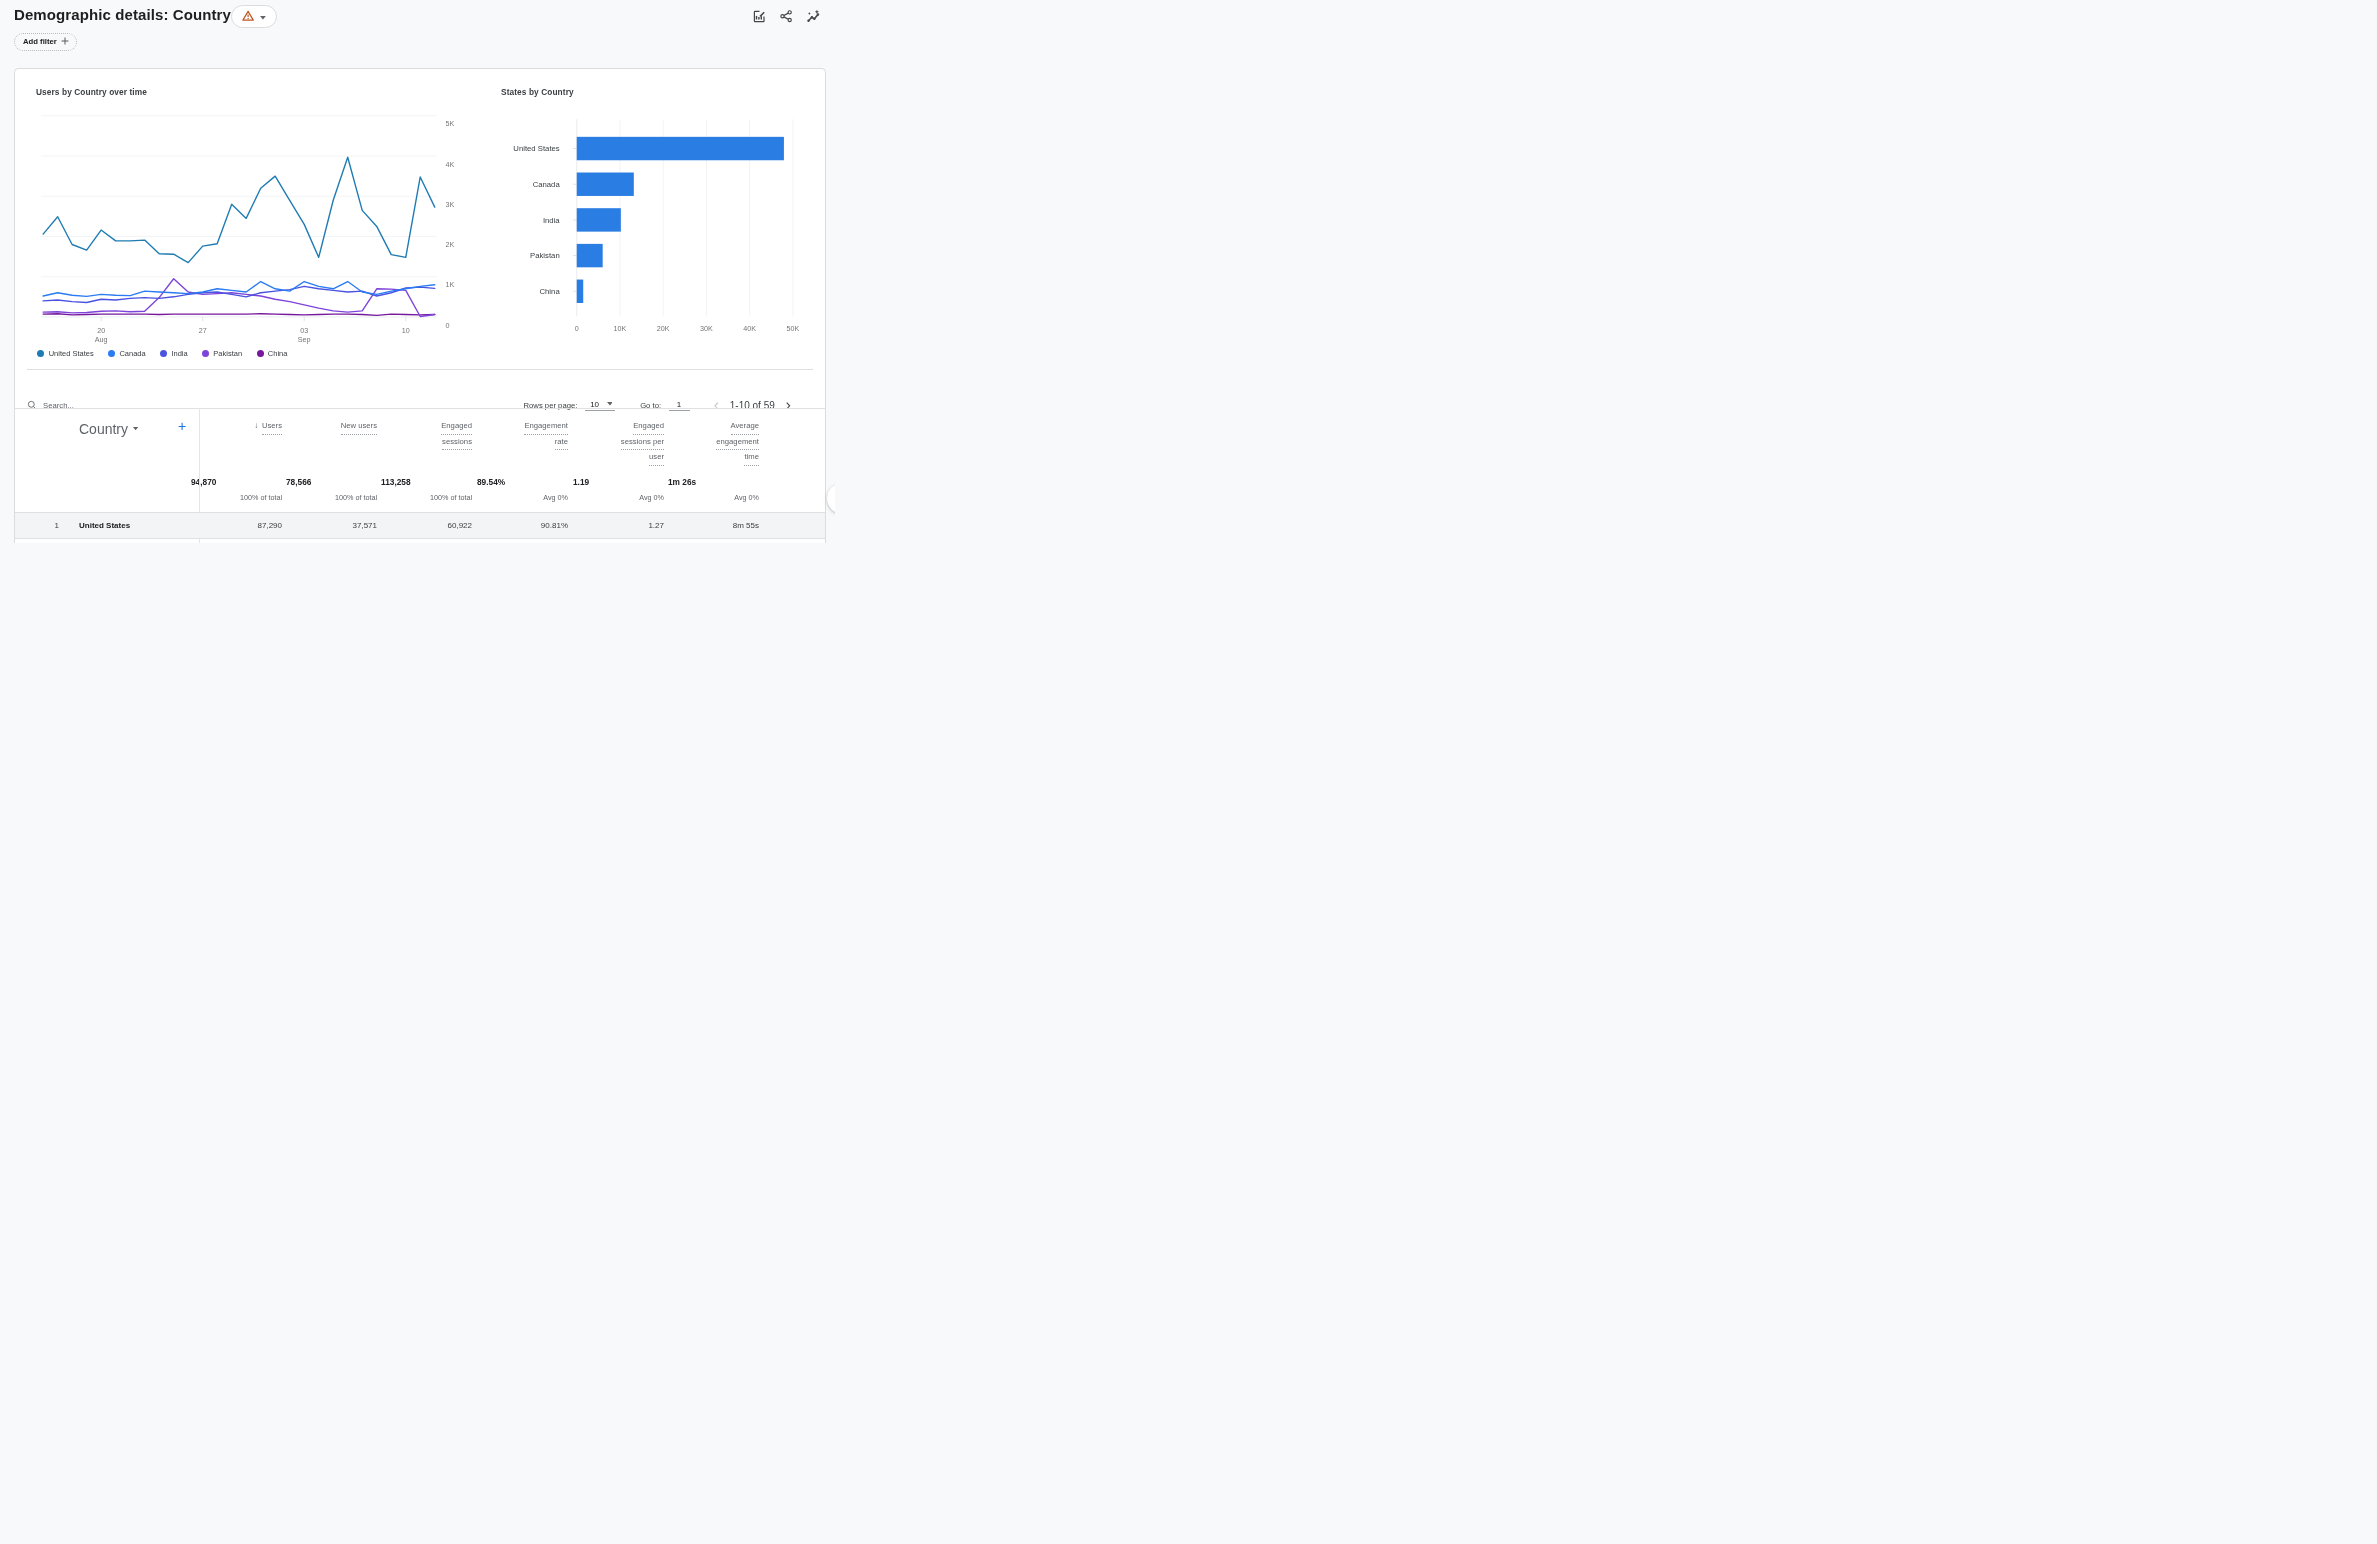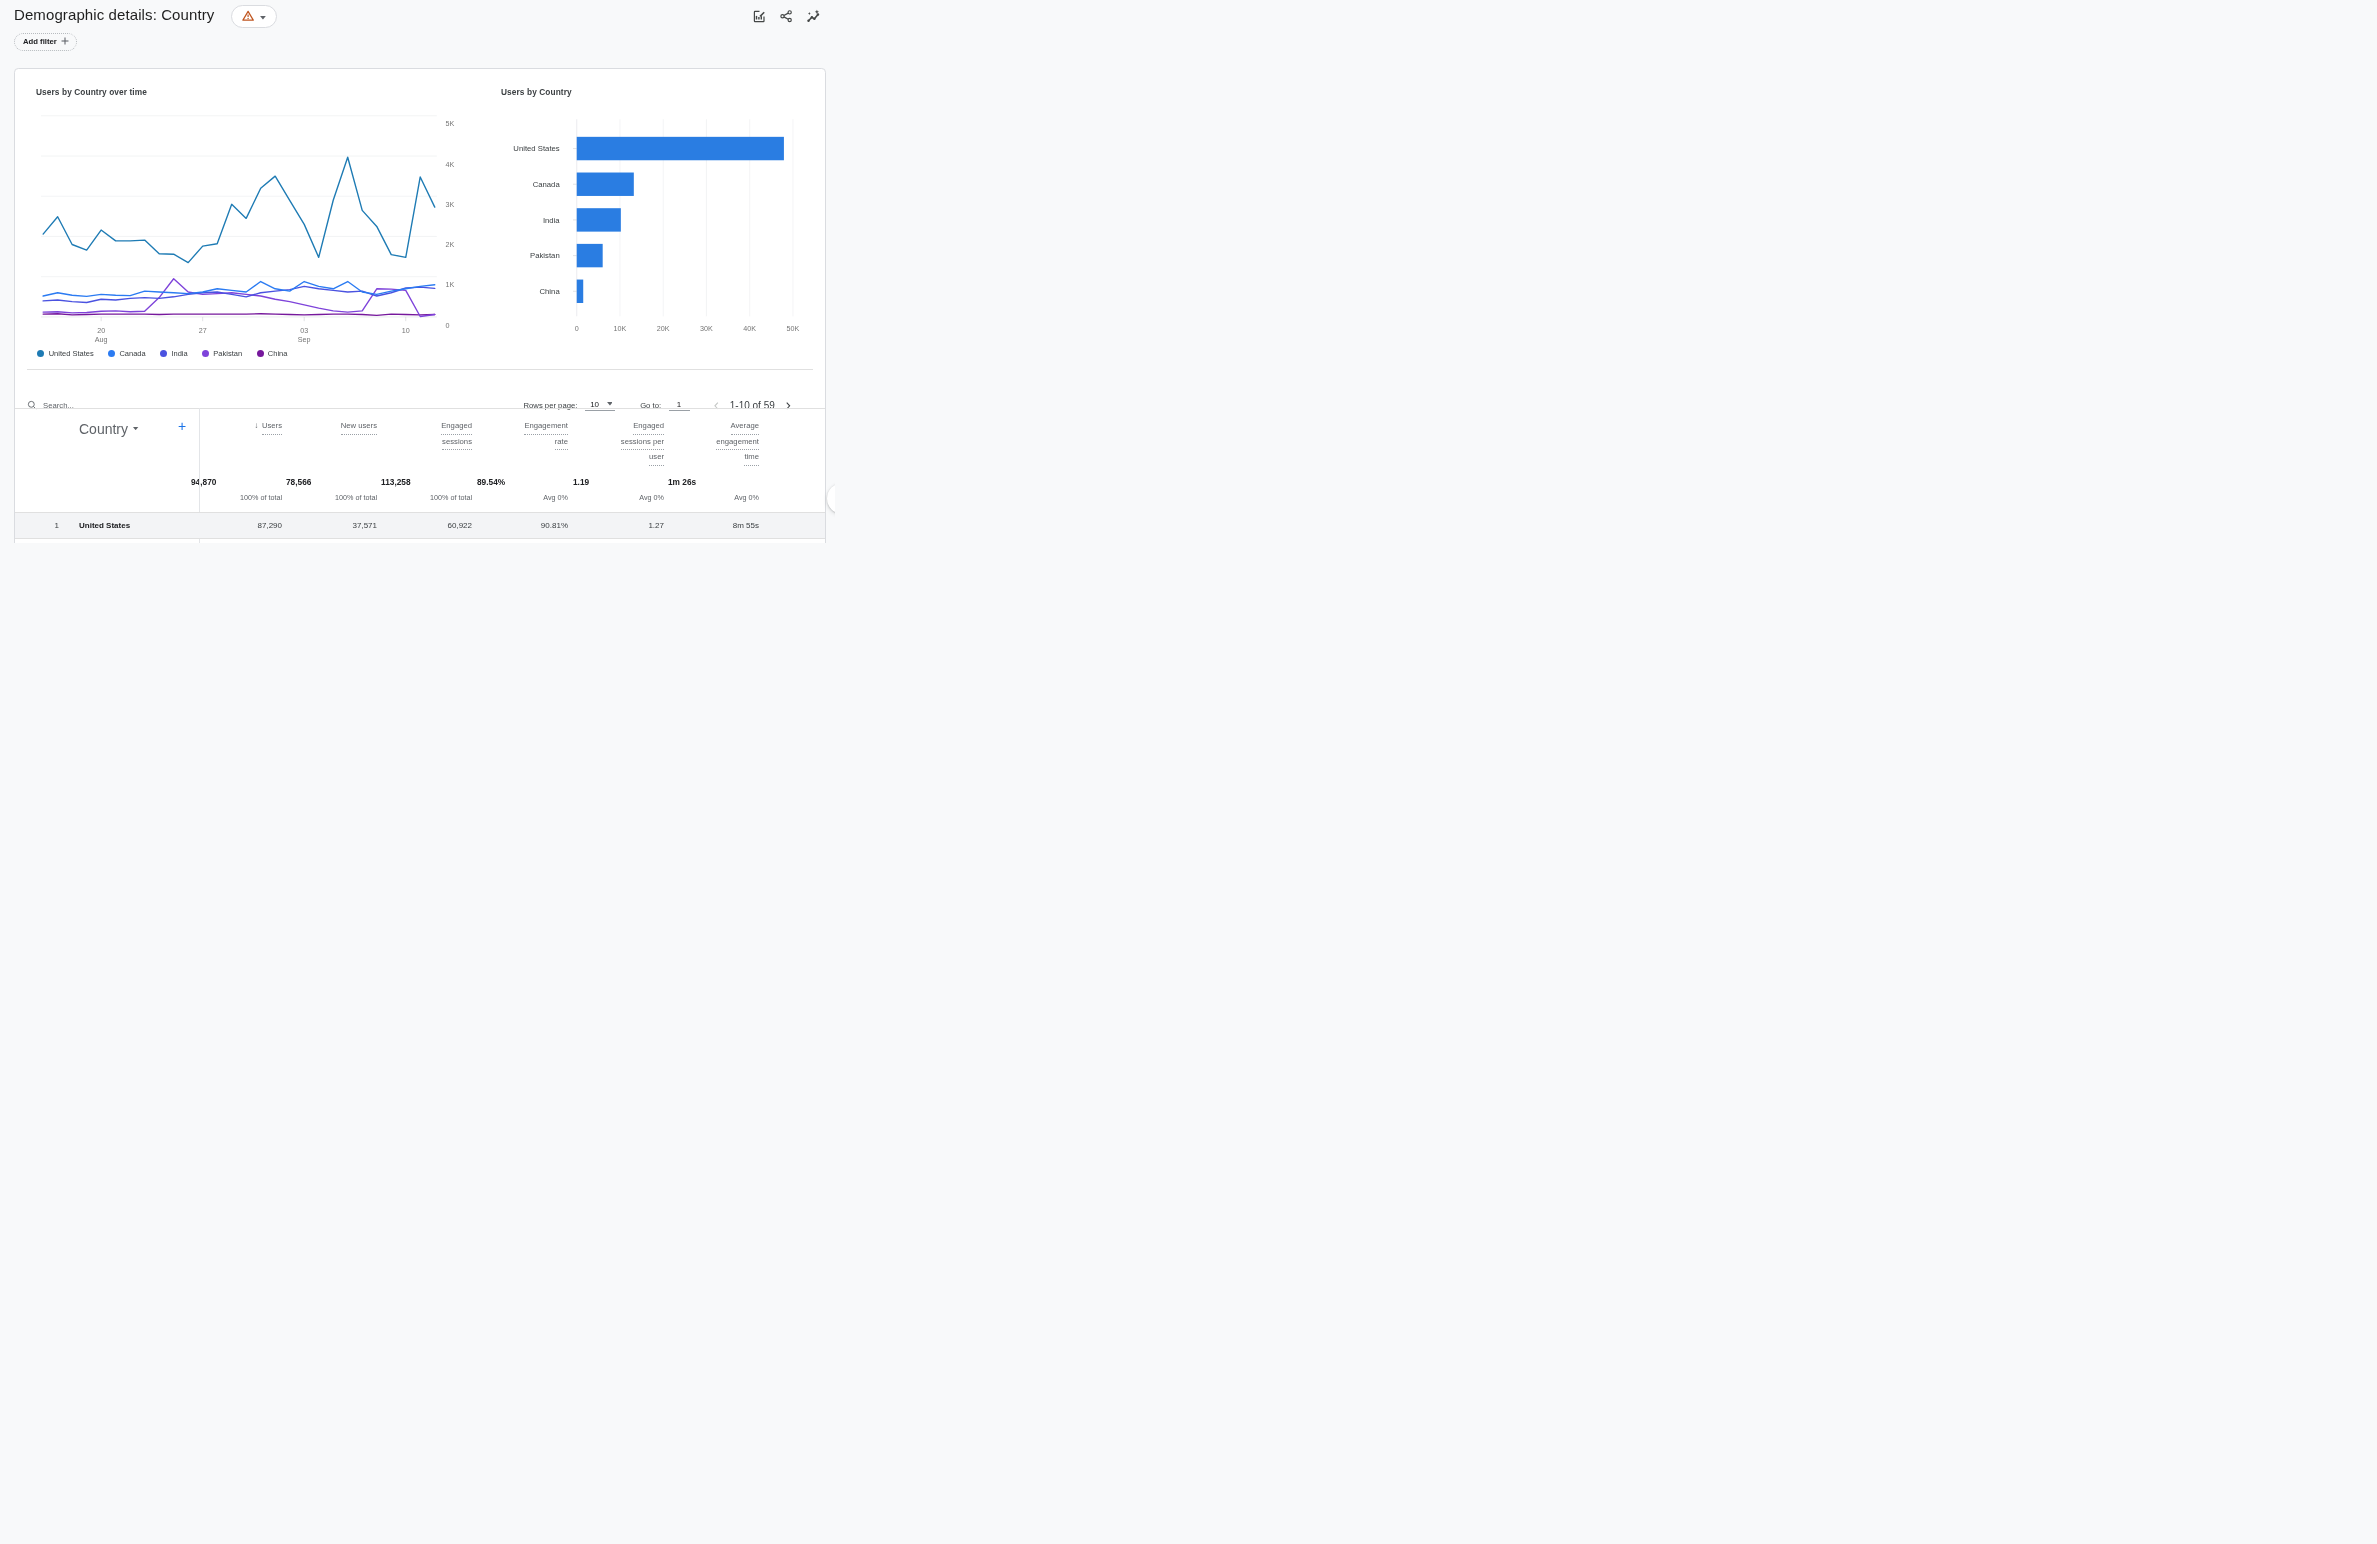--- a/index.html
+++ b/index.html
@@ -1,20 +1,20 @@
 <!DOCTYPE html>
 <html style="font-size:8.5px"><head>
 <meta charset="utf-8">
 <style>
   * { margin:0; padding:0; box-sizing:border-box; }
   html,body { width:835px; height:543px; overflow:hidden; }
   body { background:#f8f9fa; font-family:"Liberation Sans", sans-serif; color:#202124; position:relative; }
 
   
-  .page-title { position:absolute; left:14px; top:6.4px; font-size:15px; font-weight:400; color:#1f1f1f; letter-spacing:0.1px; }
+  .page-title { position:absolute; left:14px; top:6.4px; font-size:15px; font-weight:700; color:#1f1f1f; letter-spacing:0.1px; }
   .warn-pill { position:absolute; left:231px; top:5.3px; height:23px; min-width:46px; background:#fff;
     border:0.5px solid #dadce0; border-radius:11.7px; display:flex; align-items:center; justify-content:center; gap:6.4px; padding:0 8px; cursor:pointer; }
   .toolbar { position:absolute; top:8.5px; right:14px; display:flex; gap:12.2px; }
   .tool-btn { width:15px; height:15px; display:flex; align-items:center; justify-content:center; cursor:pointer; }
   .chip { position:absolute; left:14px; top:32.5px; height:18px; border:1.1px dotted #b7bbbf; border-radius:9.6px;
     display:inline-flex; align-items:center; gap:4px; padding:0 7px 0 8px; cursor:pointer; background:transparent; }
   .chip .lbl { font-size:7.7px; font-weight:700; color:#202124; }
 
   
   .card { position:absolute; left:14px; top:68px; width:812px; height:495px; background:#fff;
@@ -161,21 +161,21 @@
       <text x="494.6666666666667" y="440" font-size="13.5" fill="#757575" text-anchor="middle">Sep</text>
       <line x1="685.4814814814815" y1="392" x2="685.4814814814815" y2="400" stroke="#c8cbce" stroke-width="1"></line>
       <text x="685.4814814814815" y="422" font-size="13.5" fill="#757575" text-anchor="middle">10</text>
       <polyline points="4.0,386.7 31.3,386.0 58.5,388.2 85.8,387.5 113.0,386.7 140.3,386.7 167.6,386.7 194.8,386.7 222.1,387.5 249.3,386.7 276.6,386.7 303.9,386.7 331.1,386.7 358.4,386.7 385.6,386.7 412.9,386.0 440.1,386.7 467.4,387.5 494.7,388.2 521.9,387.5 549.2,386.7 576.4,386.7 603.7,387.5 631.0,389.0 658.2,386.7 685.5,387.5 712.7,388.2 740.0,387.5" fill="none" stroke="#76189c" stroke-width="2.6" stroke-linejoin="round" stroke-linecap="round"></polyline>
       <polyline points="4.0,382.9 31.3,382.2 58.5,384.4 85.8,383.7 113.0,381.4 140.3,380.7 167.6,382.2 194.8,381.4 222.1,355.7 249.3,320.2 276.6,345.1 303.9,349.7 331.1,348.2 358.4,346.6 385.6,349.7 412.9,352.7 440.1,358.7 467.4,363.3 494.7,369.3 521.9,375.4 549.2,380.7 576.4,382.9 603.7,380.7 631.0,339.1 658.2,339.8 685.5,342.1 712.7,391.2 740.0,387.5" fill="none" stroke="#7e43da" stroke-width="2.6" stroke-linejoin="round" stroke-linecap="round"></polyline>
       <polyline points="4.0,361.8 31.3,360.2 58.5,363.3 85.8,364.8 113.0,358.7 140.3,360.2 167.6,357.2 194.8,355.7 222.1,357.2 249.3,354.2 276.6,349.7 303.9,346.6 331.1,345.1 358.4,349.7 385.6,354.2 412.9,346.6 440.1,343.6 467.4,340.6 494.7,334.5 521.9,339.1 549.2,342.1 576.4,345.1 603.7,343.6 631.0,352.7 658.2,346.6 685.5,337.6 712.7,336.1 740.0,338.3" fill="none" stroke="#4a52e0" stroke-width="2.6" stroke-linejoin="round" stroke-linecap="round"></polyline>
       <polyline points="4.0,352.7 31.3,346.6 58.5,351.2 85.8,353.4 113.0,349.7 140.3,351.2 167.6,351.9 194.8,343.6 222.1,345.1 249.3,346.6 276.6,348.2 303.9,345.1 331.1,339.1 358.4,342.1 385.6,345.1 412.9,325.5 440.1,339.1 467.4,343.6 494.7,325.5 521.9,334.5 549.2,339.1 576.4,325.5 603.7,345.1 631.0,349.7 658.2,343.6 685.5,339.1 712.7,334.5 740.0,331.5" fill="none" stroke="#2b7bf2" stroke-width="2.6" stroke-linejoin="round" stroke-linecap="round"></polyline>
       <polyline points="4.0,236.3 31.3,203.8 58.5,255.9 85.8,266.5 113.0,228.7 140.3,249.1 167.6,249.1 194.8,247.6 222.1,273.3 249.3,274.1 276.6,289.9 303.9,258.9 331.1,254.4 358.4,180.3 385.6,206.8 412.9,150.1 440.1,127.4 467.4,172.8 494.7,218.1 521.9,280.1 549.2,172.8 576.4,91.9 603.7,191.7 631.0,221.9 658.2,274.8 685.5,280.1 712.7,128.9 740.0,185.6" fill="none" stroke="#1e7bb4" stroke-width="2.6" stroke-linejoin="round" stroke-linecap="round"></polyline>
     </svg>
 
-  <div class="chart-title" id="bar-title">Users by Country</div>
+  <div class="chart-title" id="bar-title">States by Country</div>
   <svg id="bar-svg" width="325" height="229" viewBox="0 0 610 430">
       <line x1="174" y1="8" x2="174" y2="378" stroke="#dadce0" stroke-width="1"></line>
       <text x="174" y="406" font-size="13.5" fill="#757575" text-anchor="middle">0</text>
       <line x1="255.2" y1="8" x2="255.2" y2="378" stroke="#e9eaec" stroke-width="1"></line>
       <text x="255.2" y="406" font-size="13.5" fill="#757575" text-anchor="middle">10K</text>
       <line x1="336.4" y1="8" x2="336.4" y2="378" stroke="#e9eaec" stroke-width="1"></line>
       <text x="336.4" y="406" font-size="13.5" fill="#757575" text-anchor="middle">20K</text>
       <line x1="417.6" y1="8" x2="417.6" y2="378" stroke="#e9eaec" stroke-width="1"></line>
       <text x="417.6" y="406" font-size="13.5" fill="#757575" text-anchor="middle">30K</text>
       <line x1="498.8" y1="8" x2="498.8" y2="378" stroke="#e9eaec" stroke-width="1"></line>

